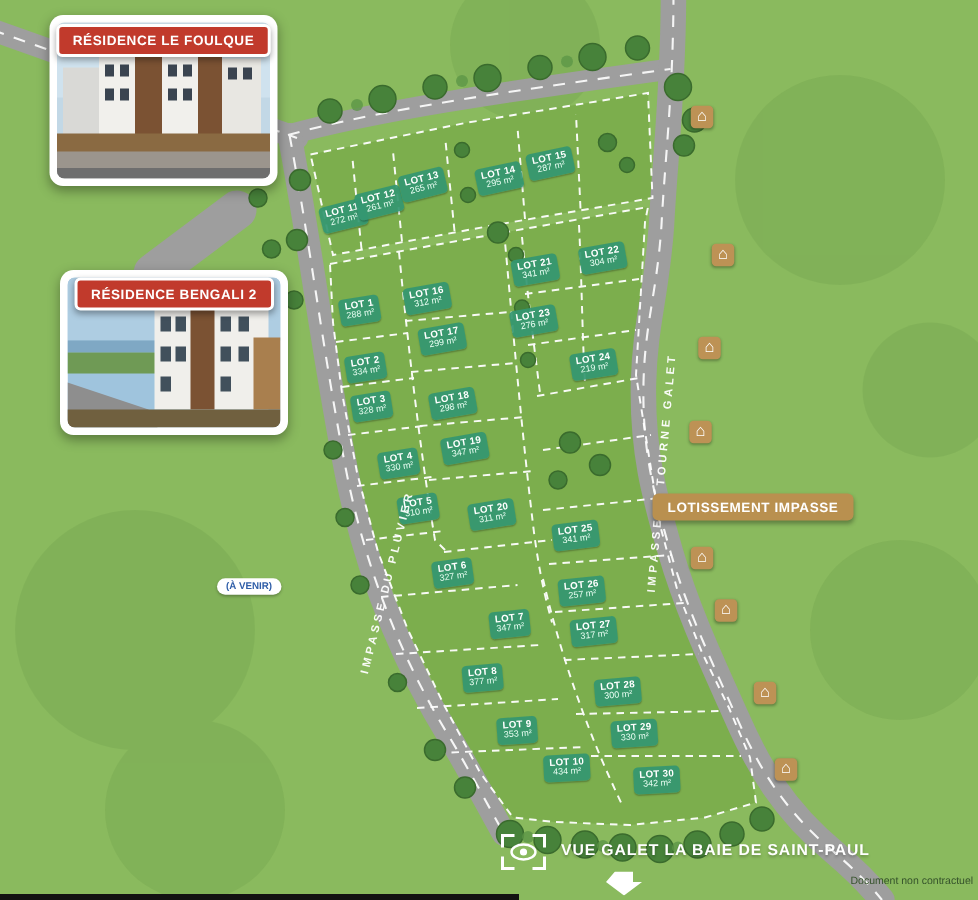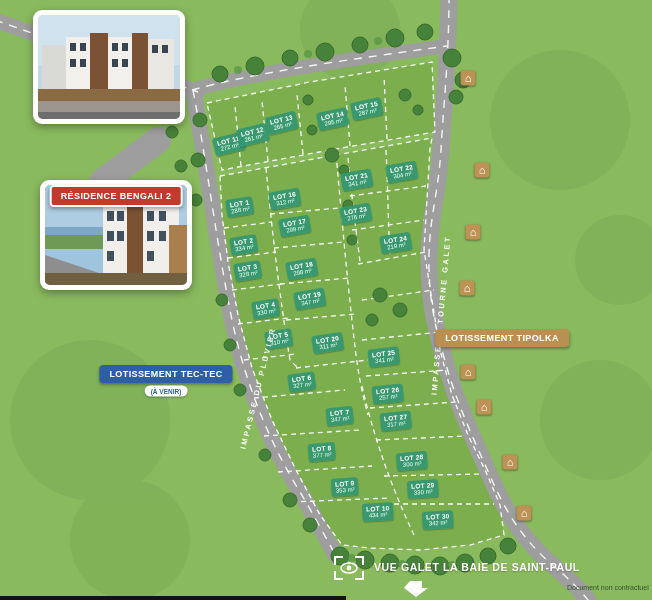--- a/index.html
+++ b/index.html
@@ -220,20 +220,23 @@
         <rect x="74" y="44" width="6" height="8"></rect>
           <rect x="84" y="44" width="6" height="8"></rect>
         <rect x="114" y="30" width="6" height="8"></rect>
           <rect x="124" y="30" width="6" height="8"></rect>
       </g>
       <rect x="0" y="74" width="142" height="14" fill="#8a6a42"></rect>
       <rect x="0" y="86" width="142" height="18" fill="#9b958d"></rect>
       <rect x="0" y="97" width="142" height="7" fill="#6e6e6e"></rect>
     </svg>
   </div>
+  <div class="red-banner" style="left:109px;top:27px;">
+    <span>RÉSIDENCE LE FOULQUE</span>
+  </div>
 
   <div class="photo" style="left:40px;top:180px;">
     <svg width="142" height="100">
       <rect width="142" height="100" fill="#9fc4dd"></rect>
       <rect x="0" y="0" width="142" height="42" fill="#aecde2"></rect>
       <rect x="0" y="42" width="70" height="8" fill="#7fa8c4"></rect>
       <rect x="0" y="50" width="70" height="14" fill="#6f9a55"></rect>
       <rect x="58" y="18" width="76" height="70" fill="#f0efeb"></rect>
       <rect x="82" y="12" width="16" height="76" fill="#7b5233"></rect>
       <g fill="#41505c">
@@ -374,28 +377,25 @@
       <span class="lot-area">330 m²</span>
     </div>
   <div class="lot" style="left:438px;top:520px;transform:translate(-50%,-50%) rotate(-3deg);">
       <span class="lot-num">LOT 30</span>
       <span class="lot-area">342 m²</span>
     </div>
 
   <div class="street" style="left:258px;top:388px;transform:translate(-50%,-50%) rotate(-76deg);">IMPASSE DU PLUVIER</div>
   <div class="street" style="left:441px;top:315px;transform:translate(-50%,-50%) rotate(-85deg);">IMPASSE TI TOURNE GALET</div>
 
-  <div class="blue-banner" style="left:166px;top:374px;">
-    <span>LOTISSEMENT TEC-TEC</span>
-  </div>
   <div class="blue-sub" style="left:166px;top:391px;">
     <span>(À VENIR)</span>
   </div>
   <div class="tan-banner" style="left:502px;top:338px;">
-    <span>LOTISSEMENT TIPOLKA</span>
+    <span>LOTISSEMENT IMPASSE</span>
   </div>
 
   <div class="house" style="left:468px;top:78px;"><span>⌂</span></div>
   <div class="house" style="left:482px;top:170px;"><span>⌂</span></div>
   <div class="house" style="left:473px;top:232px;"><span>⌂</span></div>
   <div class="house" style="left:467px;top:288px;"><span>⌂</span></div>
   <div class="house" style="left:468px;top:372px;"><span>⌂</span></div>
   <div class="house" style="left:484px;top:407px;"><span>⌂</span></div>
   <div class="house" style="left:510px;top:462px;"><span>⌂</span></div>
   <div class="house" style="left:524px;top:513px;"><span>⌂</span></div>

